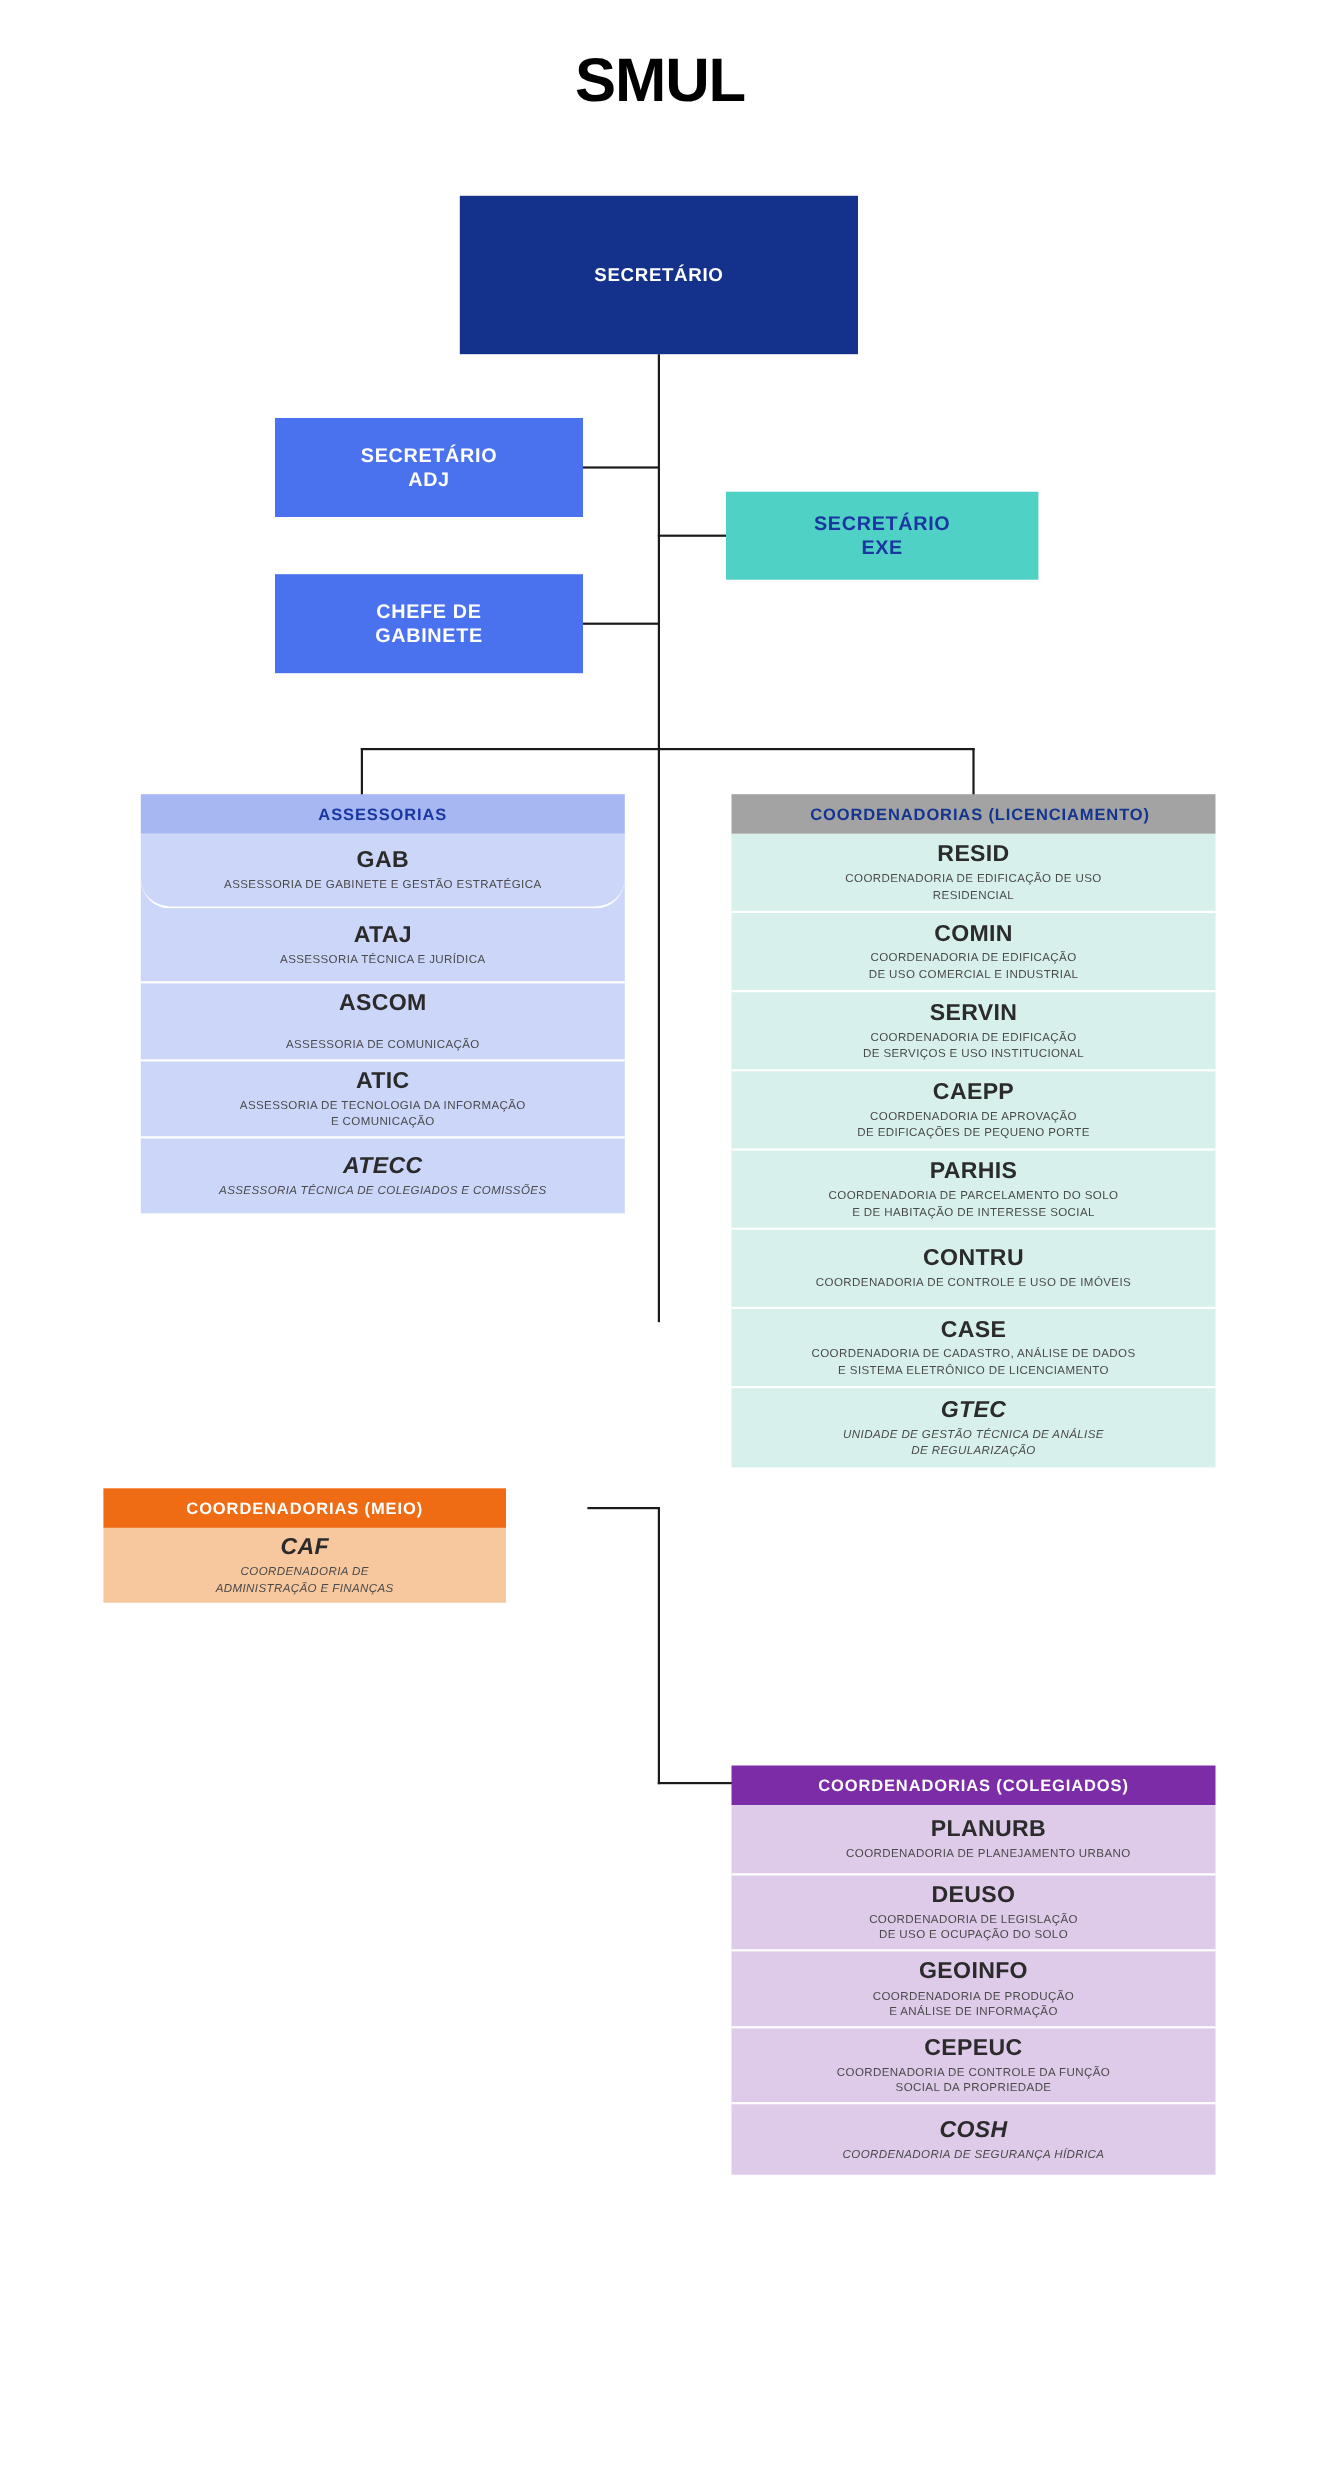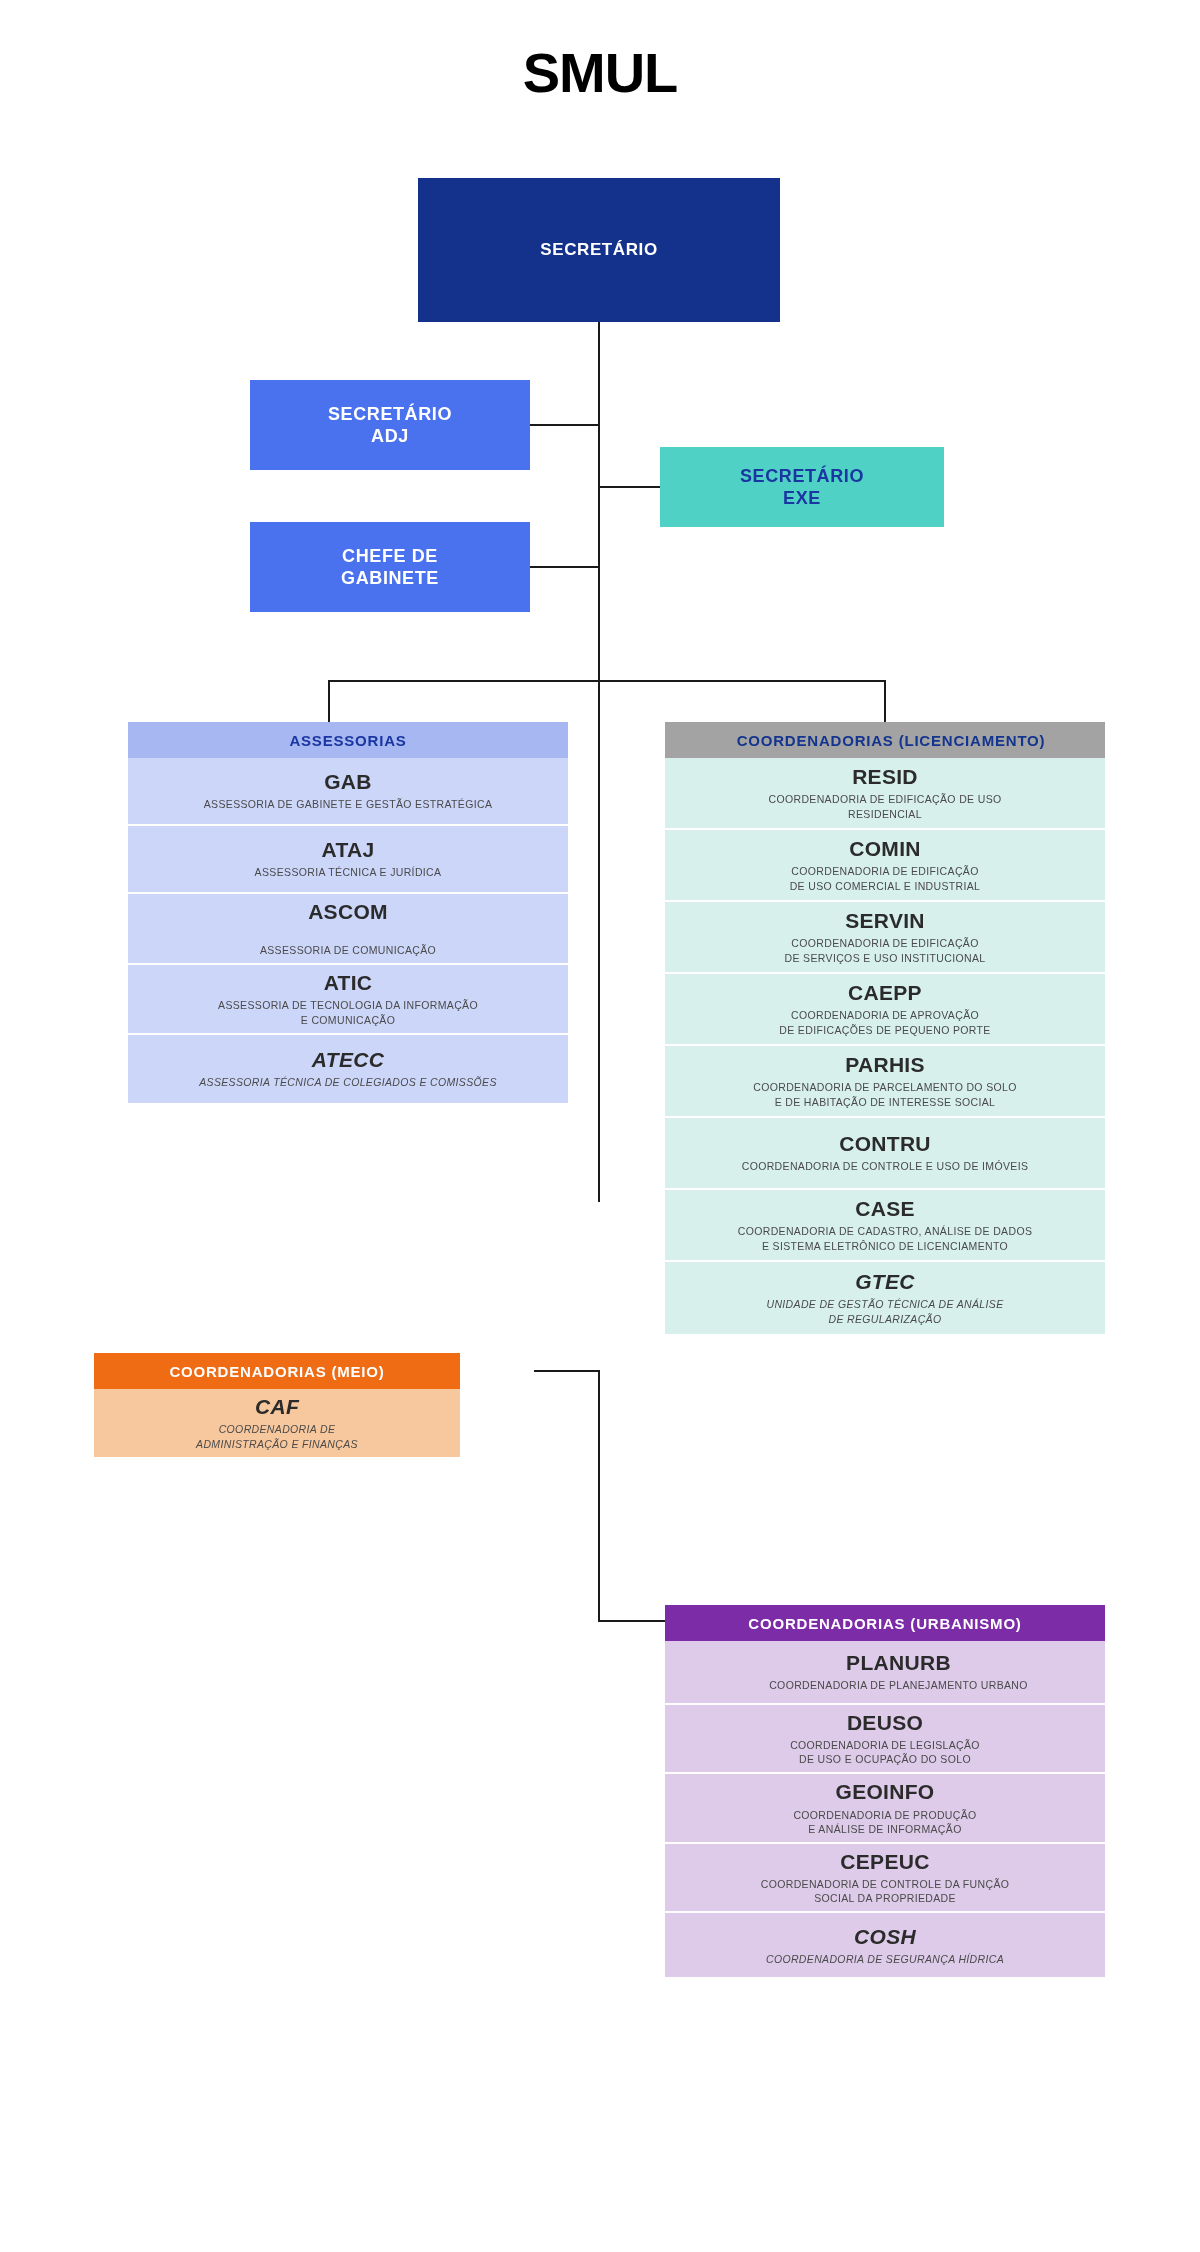--- a/index.html
+++ b/index.html
@@ -167,21 +167,21 @@
   </div>
 
   <div class="node node-exe">
     <span style="white-space:pre-line">SECRETÁRIO
 EXE</span>
   </div>
 
   <div class="panel panel-assessorias">
     <div class="panel-header">ASSESSORIAS</div>
     <div class="panel-body">
-        <div class="panel-item" style="min-height: 68px;">
+        <div class="panel-item" style="min-height: 68px; border-radius: 27px;">
           <div class="item-acronym">GAB</div>
           <div class="item-desc">ASSESSORIA DE GABINETE E GESTÃO ESTRATÉGICA</div>
         </div>
         <div class="panel-item" style="min-height: 68px;">
           <div class="item-acronym">ATAJ</div>
           <div class="item-desc">ASSESSORIA TÉCNICA E JURÍDICA</div>
         </div>
         <div class="panel-item" style="min-height: 68px; gap: 16px;">
           <div class="item-acronym">ASCOM</div>
           <div class="item-desc">ASSESSORIA DE COMUNICAÇÃO</div>
@@ -248,21 +248,21 @@
     <div class="panel-body">
         <div class="panel-item" style="min-height: 68px;">
           <div class="item-acronym">CAF</div>
           <div class="item-desc">COORDENADORIA DE
 ADMINISTRAÇÃO E FINANÇAS</div>
         </div>
       </div>
   </div>
 
   <div class="panel panel-urbanismo">
-    <div class="panel-header">COORDENADORIAS (URBANISMO)</div>
+    <div class="panel-header">COORDENADORIAS (COLEGIADOS)</div>
     <div class="panel-body">
         <div class="panel-item" style="min-height: 64px; padding-left: 37px;">
           <div class="item-acronym">PLANURB</div>
           <div class="item-desc">COORDENADORIA DE PLANEJAMENTO URBANO</div>
         </div>
         <div class="panel-item" style="min-height: 64px;">
           <div class="item-acronym">DEUSO</div>
           <div class="item-desc">COORDENADORIA DE LEGISLAÇÃO
 DE USO E OCUPAÇÃO DO SOLO</div>
         </div>

